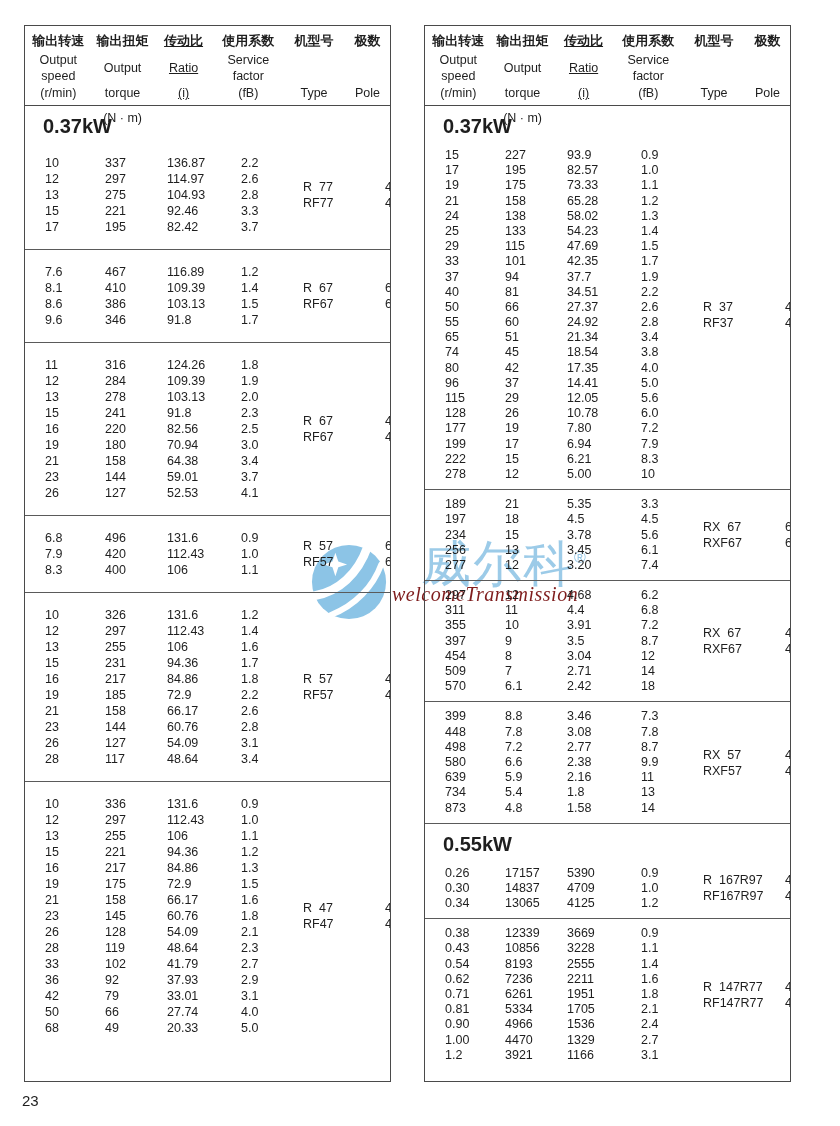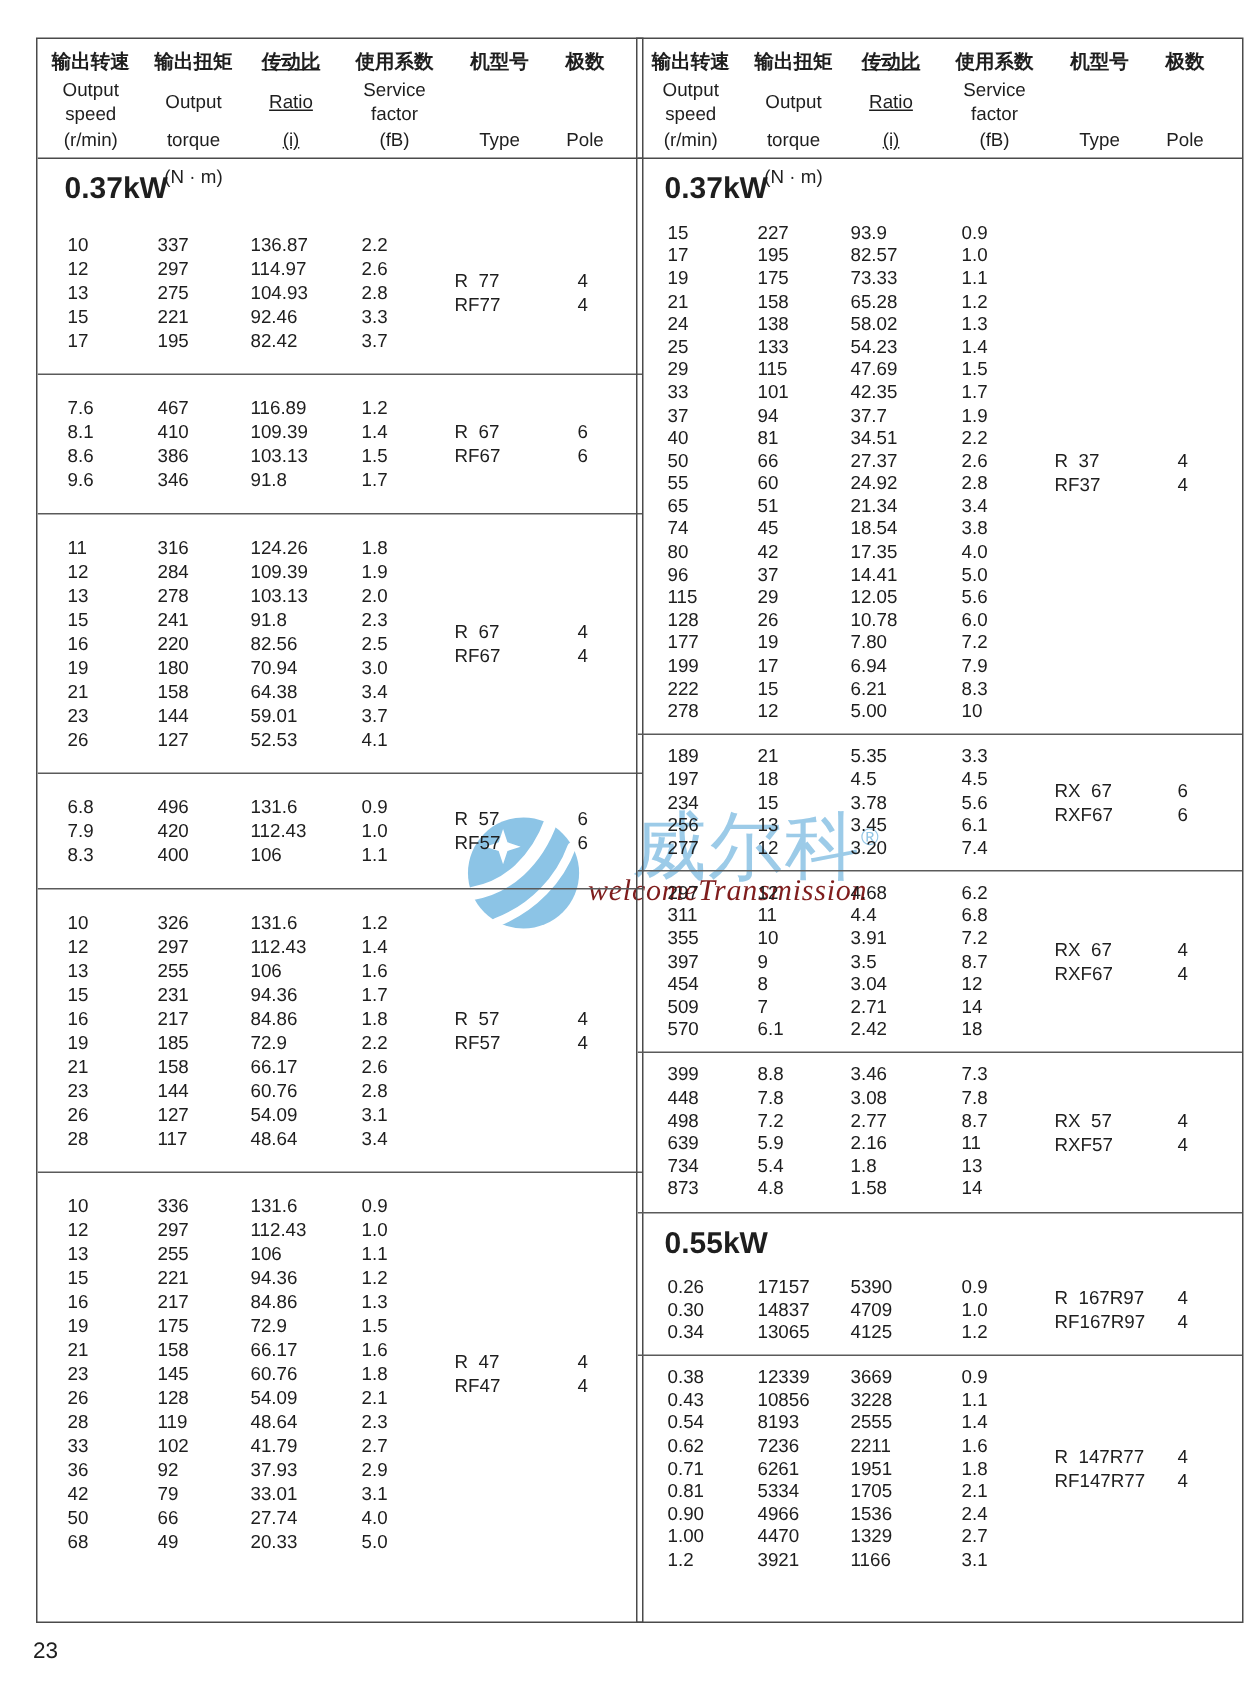--- a/index.html
+++ b/index.html
@@ -1,21 +1,21 @@
 <!DOCTYPE html>
 <html><head>
 <meta charset="utf-8">
 <style>
   html,body{margin:0;padding:0;}
   body{
     width:840px;height:1126px;background:#ffffff;position:relative;
     font-family:"Liberation Sans", sans-serif;color:#1e1e1e;overflow:hidden;
   }
   .panel{
-    position:absolute;top:25px;width:405px;height:1057px;
+    position:absolute;top:25px;width:367px;height:1057px;
     border:1px solid #4a4a4a;box-sizing:border-box;background:transparent;
     overflow:hidden;
   }
   #panel-0{left:24px;}
   #panel-1{left:424px;}
   .hdr{display:flex;height:80px;border-bottom:1px solid #4a4a4a;box-sizing:border-box;}
   .hcol{display:flex;flex-direction:column;justify-content:space-between;align-items:center;
         padding:6px 0 5px;box-sizing:border-box;}
   .hcol0{width:71px;} .hcol1{width:66px;gap:11px;} .hcol2{width:64px;text-decoration:underline;}
   .hcol3{width:74px;} .hcol4{width:66px;} .hcol5{width:48px;}
@@ -692,20 +692,26 @@
         <div class="c c2">3.08</div>
         <div class="c c3">7.8</div>
       </div>
       <div class="row">
         <div class="c c0">498</div>
         <div class="c c1">7.2</div>
         <div class="c c2">2.77</div>
         <div class="c c3">8.7</div>
       </div>
       <div class="row">
+        <div class="c c0">580</div>
+        <div class="c c1">6.6</div>
+        <div class="c c2">2.38</div>
+        <div class="c c3">9.9</div>
+      </div>
+      <div class="row">
         <div class="c c0">639</div>
         <div class="c c1">5.9</div>
         <div class="c c2">2.16</div>
         <div class="c c3">11</div>
       </div>
       <div class="row">
         <div class="c c0">734</div>
         <div class="c c1">5.4</div>
         <div class="c c2">1.8</div>
         <div class="c c3">13</div>

